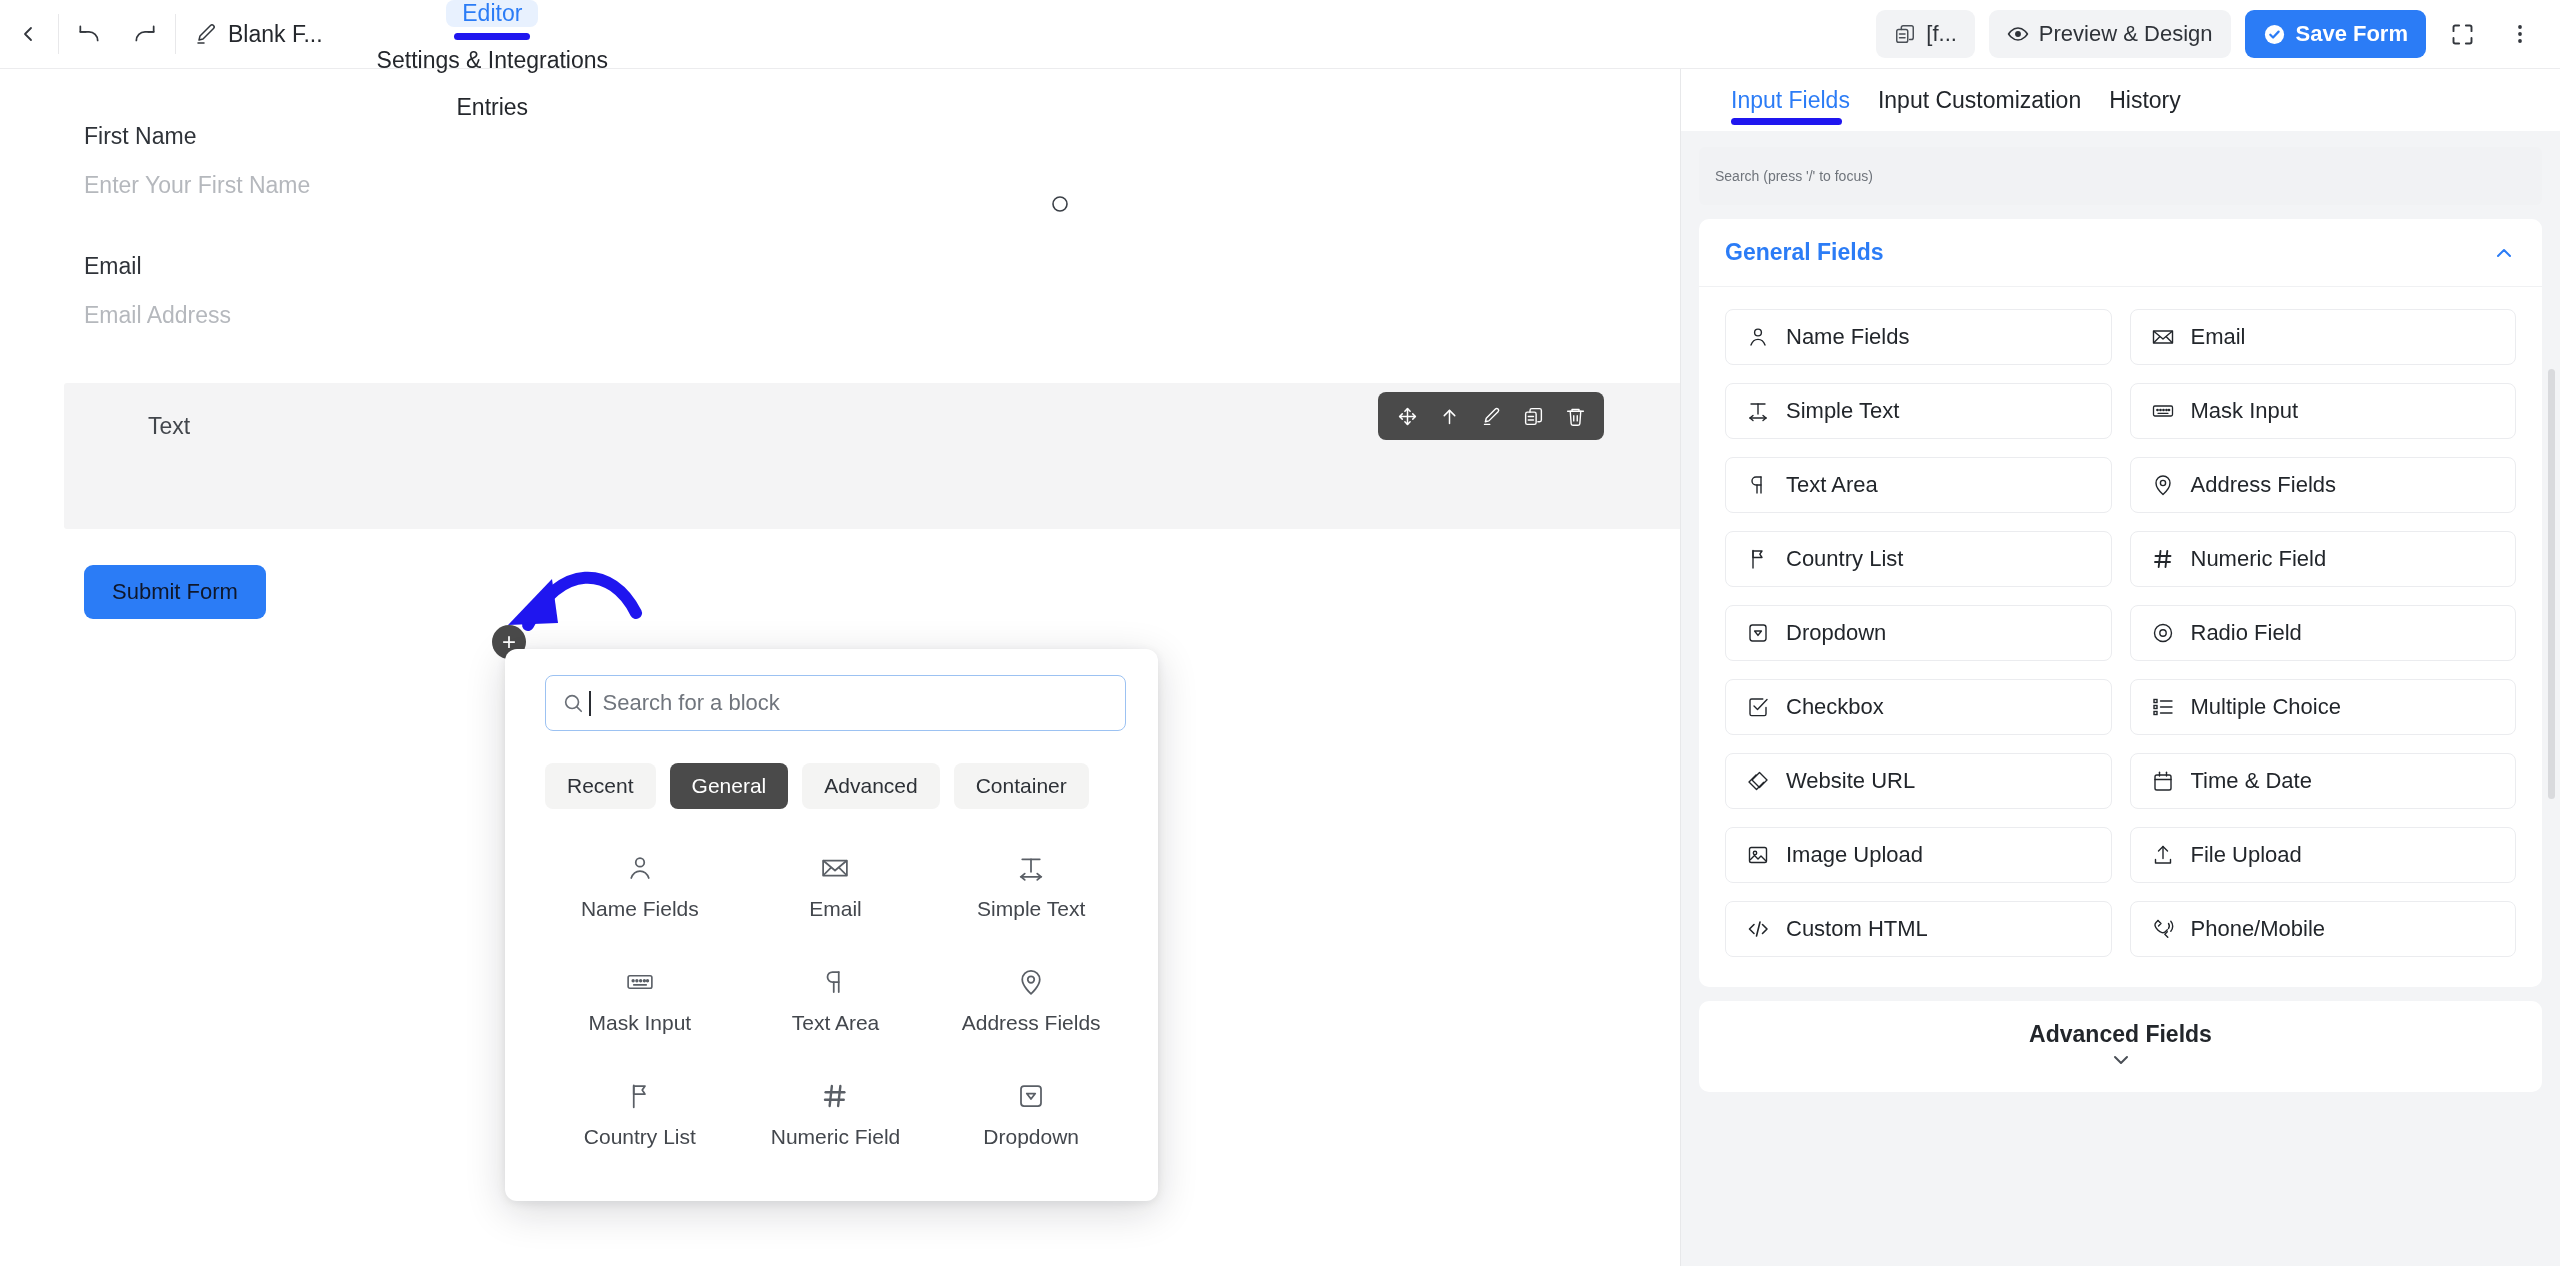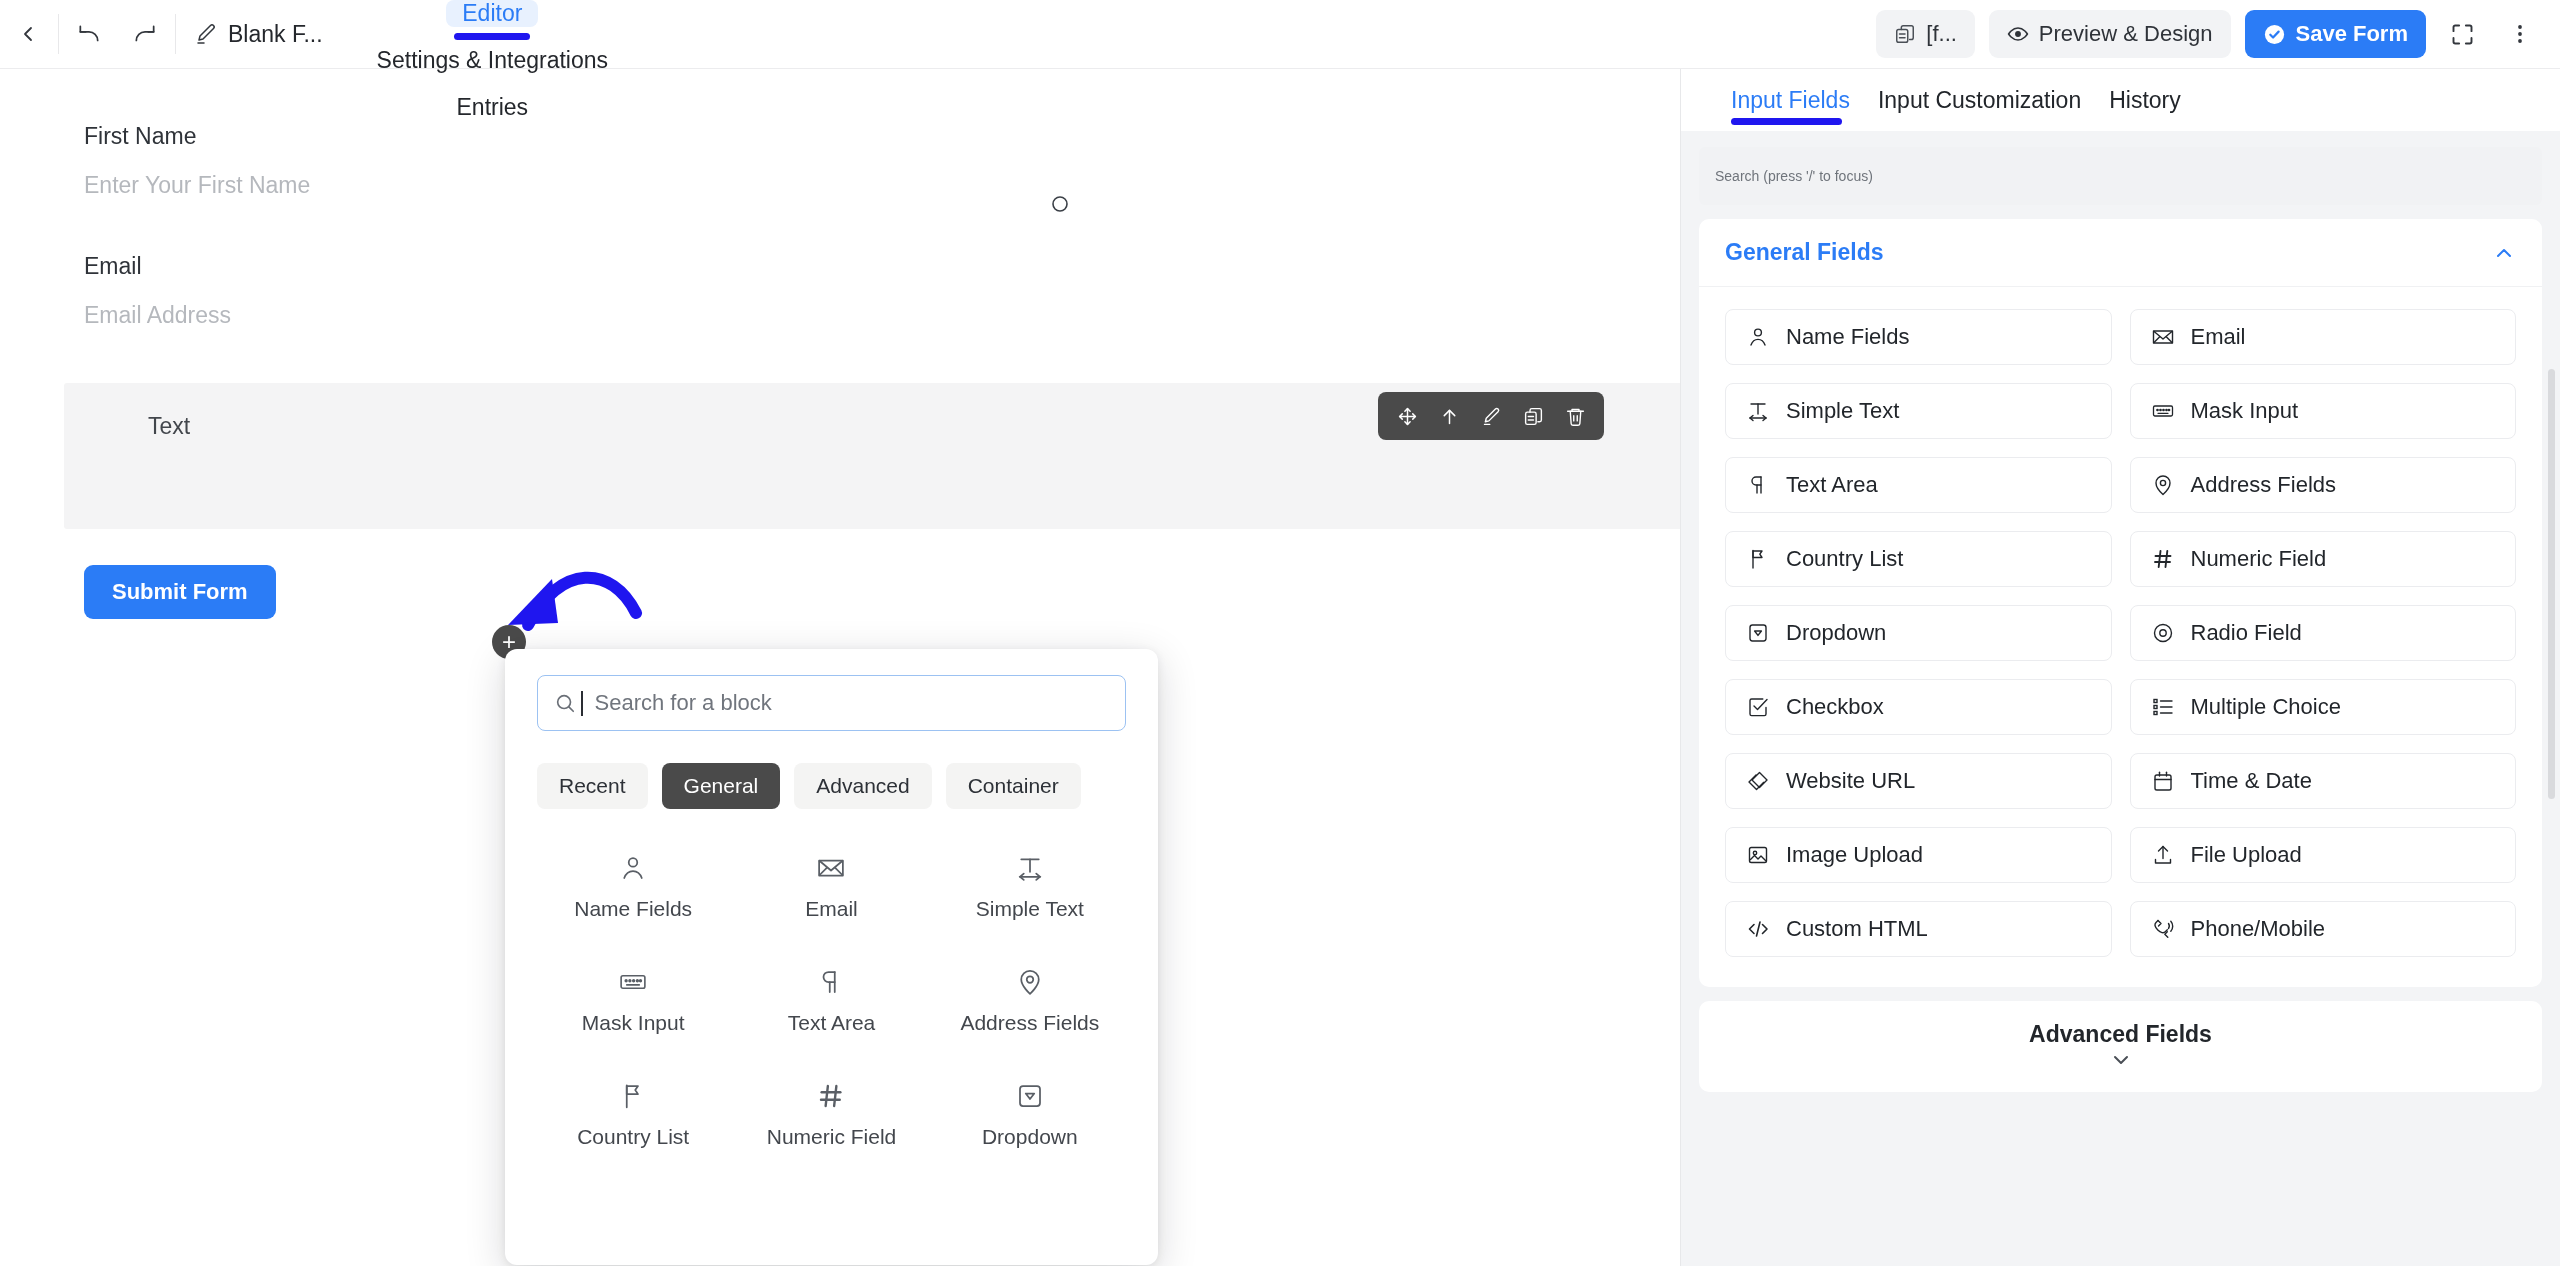--- a/index.html
+++ b/index.html
@@ -74,30 +74,30 @@
 
   .plus-marker {
     position: absolute; left: 492px; top: 556px; width: 34px; height: 34px; border-radius: 50%;
     background: #4a4a4a; color: #fff; display: flex; align-items: center; justify-content: center;
     font-size: 24px; line-height: 1; cursor: pointer; z-index: 20;
   }
   .arrow-anno { position: absolute; left: 500px; top: 488px; pointer-events: none; z-index: 19; }
 
   .submit-btn {
     display: inline-flex; align-items: center; justify-content: center;
-    margin: 36px 0 0 0; height: 54px; padding: 0 28px; background: #2b7cf6; color: #ffffff;
-    font-size: 22px; font-weight: 700; border-radius: 9px; cursor: pointer; border: none;
+    margin: 36px 0 0 0; height: 54px; padding: 0 28px; background: #2b7cf6; color: #0f172a;
+    font-size: 22px; font-weight: 400; border-radius: 9px; cursor: pointer; border: none;
     font-family: "Liberation Sans", sans-serif;
   }
 
   
   .picker {
-    position: absolute; left: 505px; top: 580px; width: 653px; height: 616px;
+    position: absolute; left: 505px; top: 580px; width: 653px; height: 552px;
     background: #fff; border-radius: 12px; box-shadow: 0 10px 40px rgba(16,20,30,.16), 0 2px 10px rgba(16,20,30,.08);
-    z-index: 30; padding: 26px 32px 22px 32px;
+    z-index: 30; padding: 26px 32px 22px 40px;
   }
   .picker-search {
     display: flex; align-items: center; gap: 12px; height: 56px; padding: 0 16px;
     border: 1.5px solid #9cc2f2; border-radius: 8px; color: #5f656d;
   }
   .picker-search .ph { font-size: 22px; color: #70757d; }
   .caret { display: inline-block; width: 1.5px; height: 25px; background: #2a2d33; margin-left: -7px; }
   .chips { display: flex; gap: 14px; margin-top: 32px; }
   .chip {
     height: 46px; padding: 0 22px; display: flex; align-items: center; justify-content: center;

